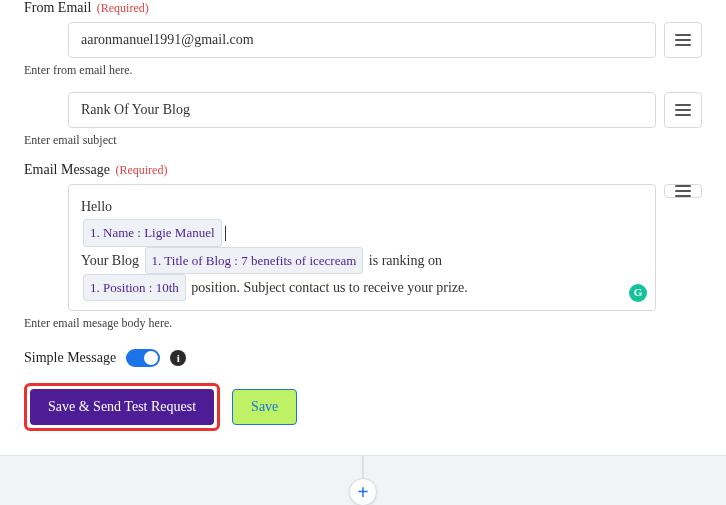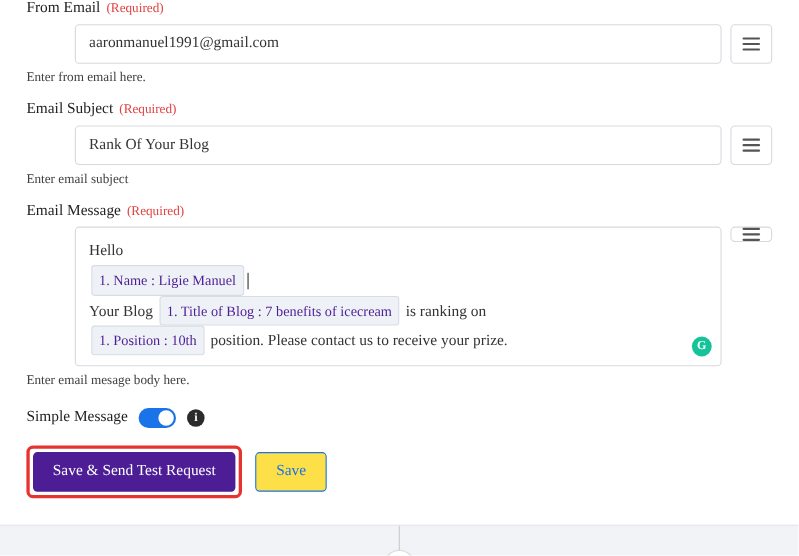--- a/index.html
+++ b/index.html
@@ -168,21 +168,21 @@
     .btn-primary {
       background: #4c1d95;
       color: #fff;
       border: none;
       border-radius: 4px;
       padding: 10px 18px;
       font-size: 14px;
       cursor: pointer;
     }
     .btn-secondary {
-      background: #fde047;
+      background: #bef264;
       color: #1a73e8;
       border: 1px solid #1a73e8;
       border-radius: 4px;
       padding: 9px 18px;
       font-size: 14px;
       cursor: pointer;
     }
     .bottom-area {
       background: #f1f3f6;
       border-top: 1px solid #e4e6ea;
@@ -238,24 +238,20 @@
             <span></span>
             <span></span>
             <span></span>
           </span>
       </button>
     </div>
     <div class="helper-text">Enter from email here.</div>
   </div>
 
   <div class="field-group">
-    <label class="field-label">
-      <span>Email Subject</span>
-      <span class="required-tag">(Required)</span>
-    </label>
     <div class="input-row">
       <input type="text" class="text-input" value="Rank Of Your Blog" style="">
       <button class="hamburger-btn">
         <span class="hamburger-icon">
             <span></span>
             <span></span>
             <span></span>
           </span>
       </button>
     </div>
@@ -268,21 +264,21 @@
       <span class="required-tag">(Required)</span>
     </label>
     <div class="input-row">
       <div class="message-box">
         <span>Hello</span><br>
         <span class="token">1. Name : Ligie Manuel</span><span class="cursor-bar"></span><br>
         <span>Your Blog</span>
         <span class="token">1. Title of Blog : 7 benefits of icecream</span>
         <span>is ranking on</span><br>
         <span class="token">1. Position : 10th</span>
-        <span>position. Please contact us to receive your prize.</span>
+        <span>position. Subject contact us to receive your prize.</span>
         <div class="grammarly-badge">G</div>
       </div>
       <button class="hamburger-btn msg-hamburger">
         <span class="hamburger-icon">
             <span></span>
             <span></span>
             <span></span>
           </span>
       </button>
     </div>

